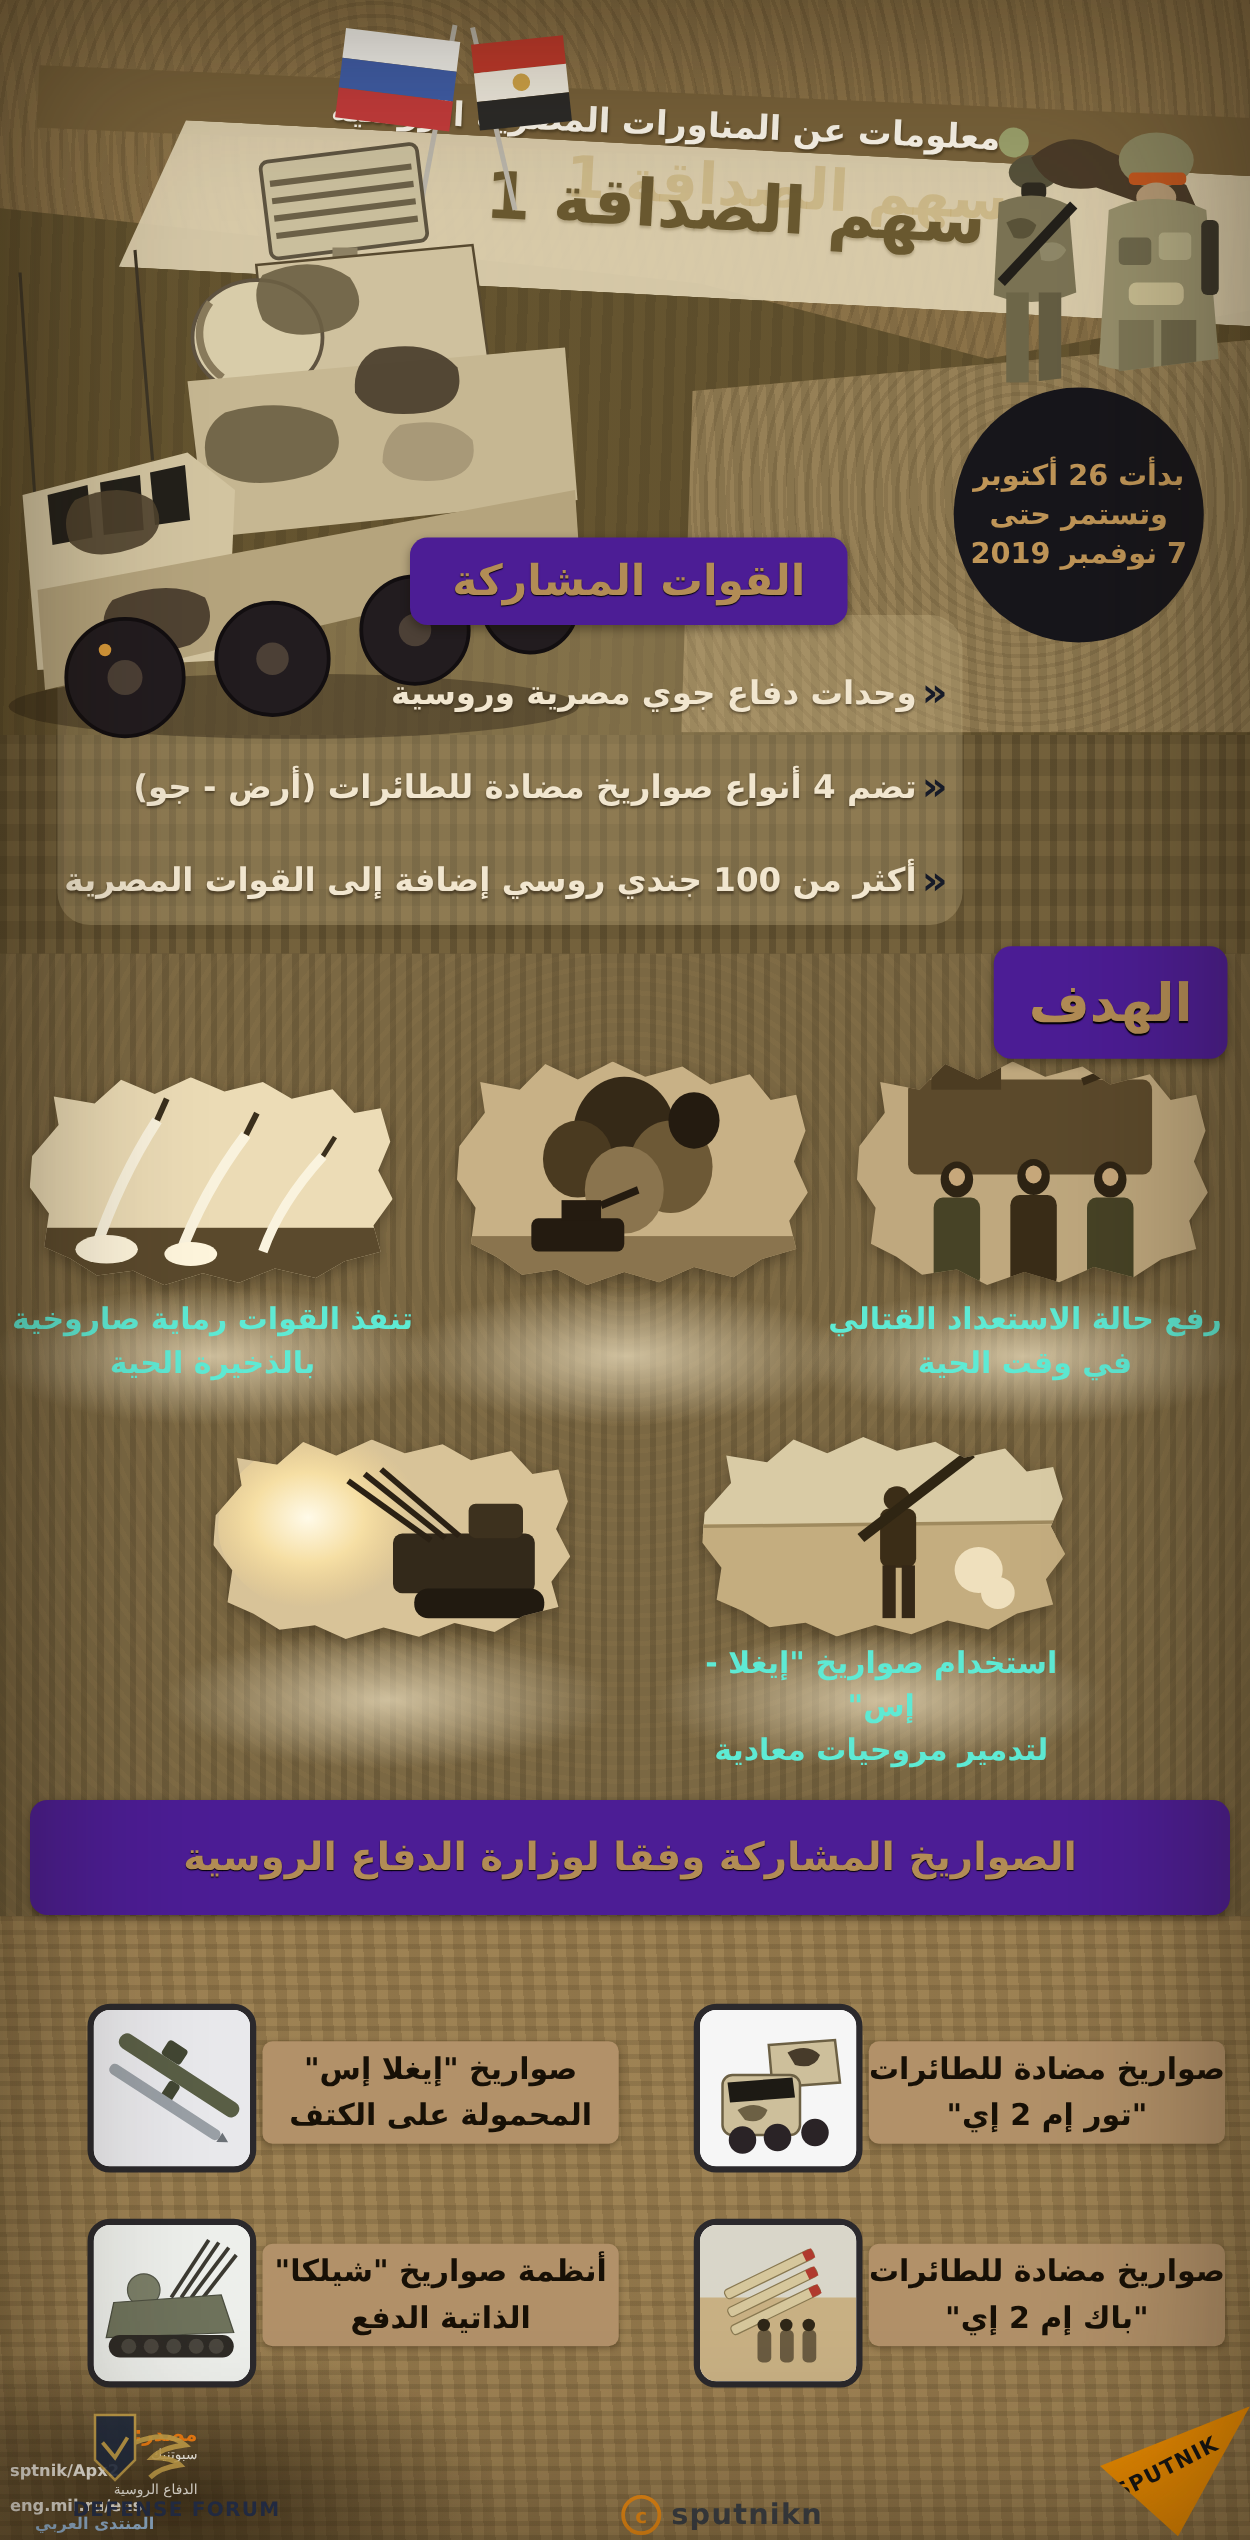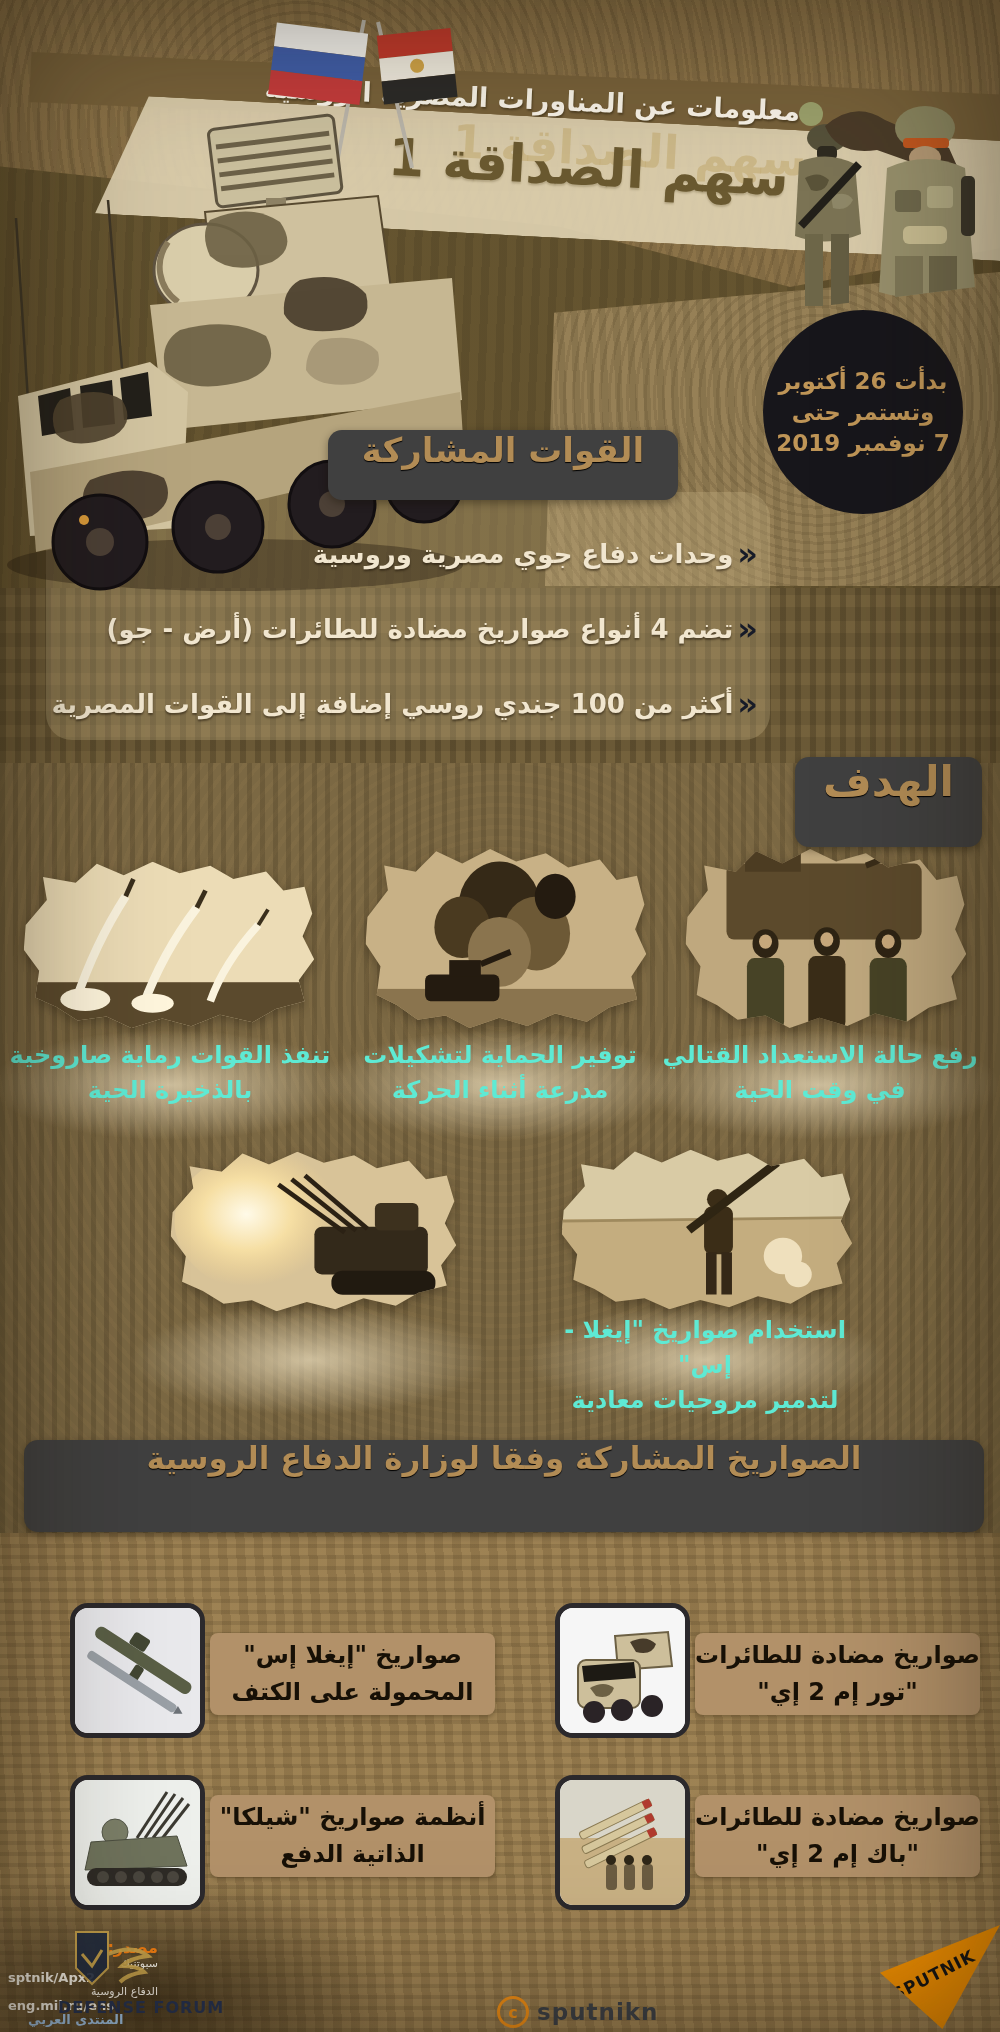--- a/index.html
+++ b/index.html
@@ -57,22 +57,22 @@
   .ghost-title{position:absolute;left:330px;top:2px;width:420px;text-align:center;
     color:rgba(197,173,118,.65);font-weight:bold;font-size:46px;letter-spacing:2px;}
   .main-title{position:absolute;left:290px;top:18px;width:420px;text-align:center;
     color:#6a5930;font-weight:bold;font-size:52px;text-shadow:0 2px 2px rgba(80,62,28,.25);}
   
   .date-ellipse{left:763px;top:310px;width:200px;height:204px;border-radius:50%;
     background:#17161b;z-index:8;display:flex;flex-direction:column;align-items:center;
     justify-content:center;gap:3px;}
   .date-ellipse span{color:#bf9557;font-weight:bold;font-size:23px;line-height:28px;}
   
-  .dark-box{background:#404040;border-radius:14px;z-index:10;display:flex;
-    align-items:flex-start;justify-content:center;box-shadow:0 3px 8px rgba(20,14,6,.4);}
+  .dark-box{background:#4c1d95;border-radius:14px;z-index:10;display:flex;
+    align-items:center;justify-content:center;box-shadow:0 3px 8px rgba(20,14,6,.4);}
   .dark-box span{color:#b28c55;font-weight:bold;text-shadow:0 1px 1px #000;}
   .forces-box{left:328px;top:430px;width:350px;height:70px;}
   .forces-box span{font-size:34px;}
   .goal-box{left:795px;top:757px;width:187px;height:90px;}
   .goal-box span{font-size:42px;}
   .missiles-box{left:24px;top:1440px;width:960px;height:92px;border-radius:14px;}
   .missiles-box span{font-size:31px;}
   
   .bullet-panel{left:46px;top:492px;width:724px;height:248px;z-index:6;
     background:rgba(203,182,137,.30);border-radius:26px;}
@@ -301,24 +301,20 @@
       </g>
     </g>
   </svg>
 
   <div class="abs glow" style="left:640px;top:1030px;width:360px;height:110px"></div>
   <div class="abs glow" style="left:320px;top:1030px;width:360px;height:110px"></div>
   <div class="abs glow" style="left:-10px;top:1030px;width:360px;height:110px"></div>
   <div class="abs goal-caption" style="left:655px;top:1038px;width:330px">
     <div>رفع حالة الاستعداد القتالي</div>
     <div>في وقت الحية</div>
-  </div>
-  <div class="abs goal-caption" style="left:335px;top:1038px;width:330px">
-    <div>توفير الحماية لتشكيلات</div>
-    <div>مدرعة أثناء الحركة</div>
   </div>
   <div class="abs goal-caption" style="left:5px;top:1038px;width:330px">
     <div>تنفذ القوات رماية صاروخية</div>
     <div>بالذخيرة الحية</div>
   </div>
 
   <svg class="abs blob" style="left:165px;top:1148px;width:295px;height:165px" viewBox="0 0 312 180" preserveAspectRatio="none">
     <g clip-path="url(#bl1)">
       <rect width="312" height="180" fill="#d8c398"></rect>
       <radialGradient id="flame" cx="0.4" cy="0.45">

